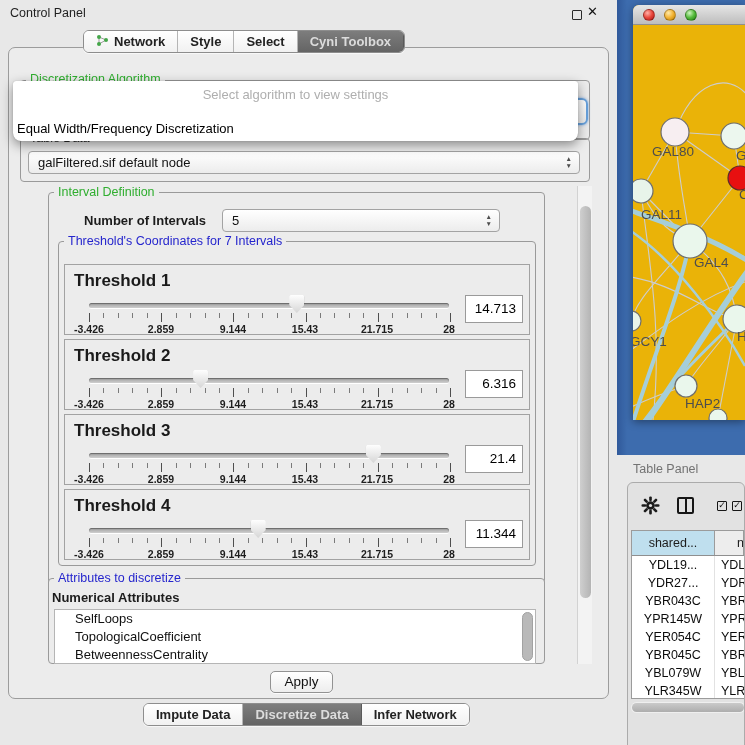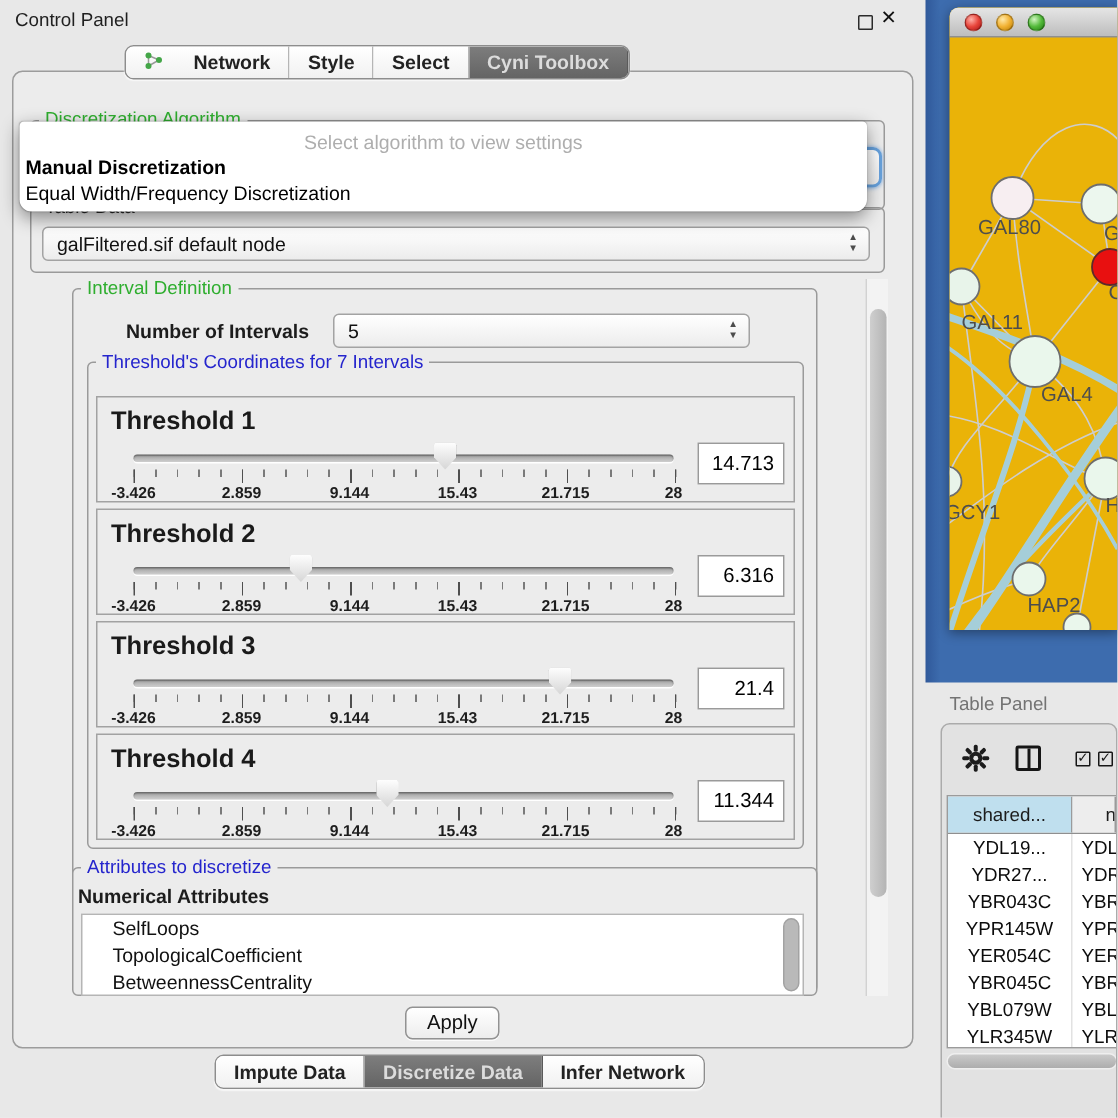--- a/index.html
+++ b/index.html
@@ -6,21 +6,21 @@
   html,body { width:745px; height:745px; overflow:hidden; }
   body { font-family:"Liberation Sans","DejaVu Sans",sans-serif; background:#e8e8e8; position:relative; color:#1c1c1c; }
   .abs { position:absolute; }
 
   
   #panel-title { left:10px; top:6px; font-size:12.5px; color:#1f1f1f; }
   #float-icon { left:572px; top:10px; width:10px; height:10px; border:1.5px solid #2b2b2b; border-radius:1px; }
   #close-icon { left:587px; top:4px; font-size:13px; font-weight:bold; color:#111; }
 
   .tabbar { display:flex; height:23px; border:1px solid #8d8d8d; border-radius:6px; overflow:hidden; background:#fff; box-shadow:0 1px 1px rgba(255,255,255,.7); z-index:6; }
-  .tab { display:flex; align-items:center; gap:20px; padding:0 12px; font-size:13px; font-weight:bold; color:#222;
+  .tab { display:flex; align-items:center; gap:5px; padding:0 12px; font-size:13px; font-weight:bold; color:#222;
          background:linear-gradient(#ffffff,#f1f1f1); border-right:1px solid #b5b5b5; white-space:nowrap; }
   .tab:last-child { border-right:none; }
   .tab.active { background:linear-gradient(#7d7d7d,#646464); color:#dcdcdc; border-right:1px solid #5a5a5a; }
 
   #content-panel { left:8px; top:47px; width:601px; height:652px; background:#ececec; border:1px solid #9c9c9c; border-radius:7px; }
 
   .group { position:absolute; border:1px solid #9a9a9a; border-radius:4px; }
   .group-title { position:absolute; background:#ececec; padding:0 4px; font-size:12.5px; white-space:nowrap; }
   .t-green { color:#2fae2f; }
   .t-blue  { color:#2525cd; }
@@ -125,21 +125,20 @@
 <div class="group-title t-green" style="left:26px; top:72px;">Discretization Algorithm</div>
 <div class="abs" id="algo-combo-ring">
   <div class="stepper">
       <span>▲</span>
       <span>▼</span>
     </div>
 </div>
 
 <div class="abs" id="algo-popup">
   <div id="popup-prompt">Select algorithm to view settings</div>
-  <div class="popup-item" style="top:23px; font-weight:bold;">Manual Discretization</div>
   <div class="popup-item" style="top:40px;">Equal Width/Frequency Discretization</div>
 </div>
 
 <div class="group" style="left:20px; top:138px; width:570px; height:44px;"></div>
 <div class="group-title t-dark" style="left:26px; top:131px;">Table Data</div>
 <div class="combo" style="left:28px; top:151px; width:552px; height:23px;">
   <span>galFiltered.sif default node</span>
   <div class="stepper">
       <span>▲</span>
       <span>▼</span>

